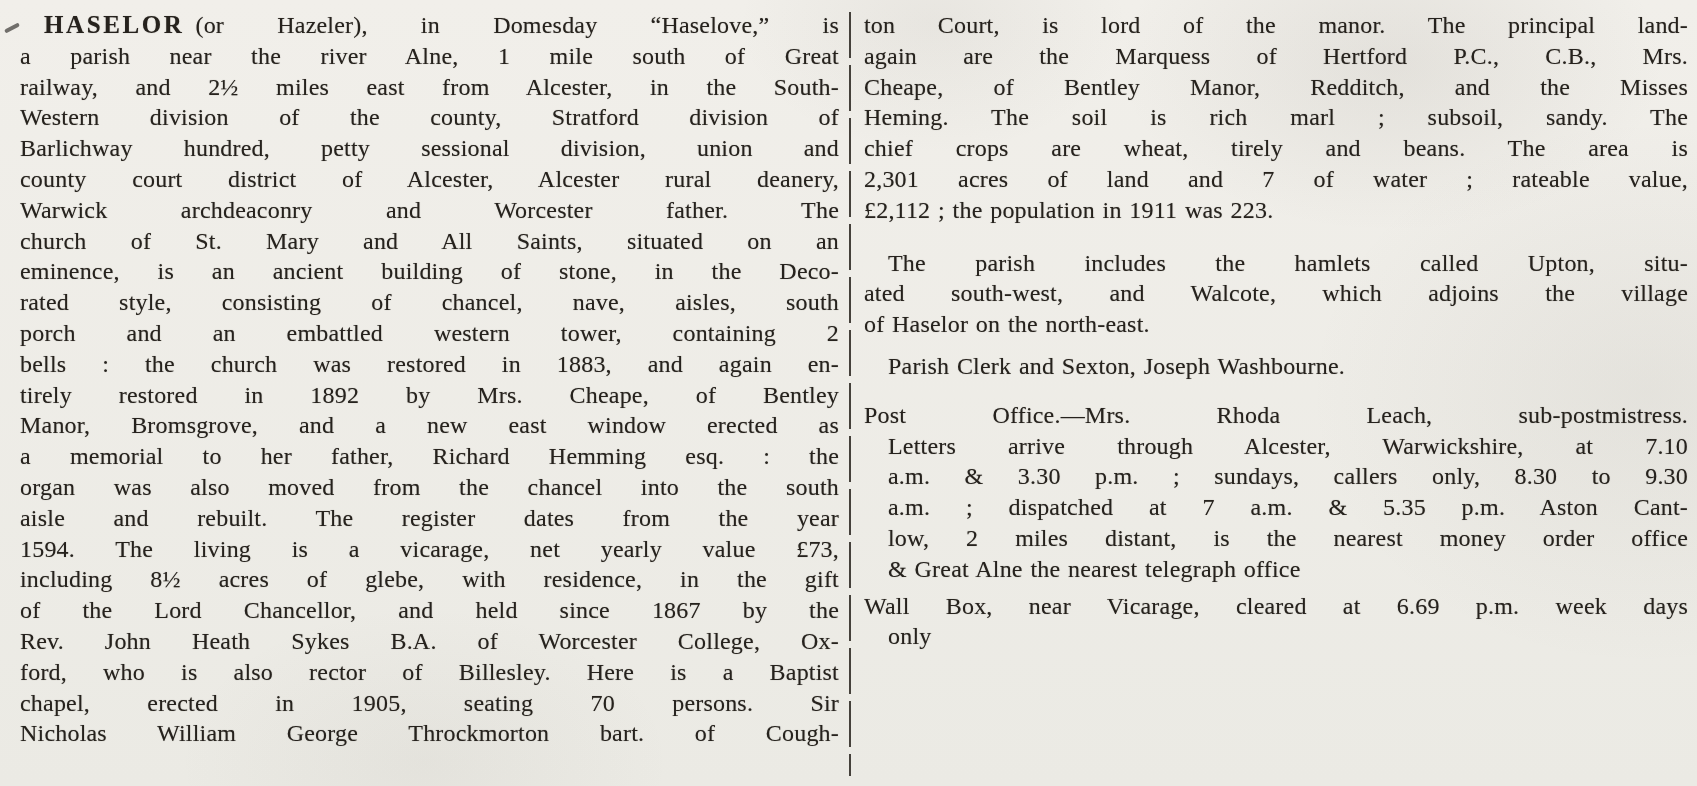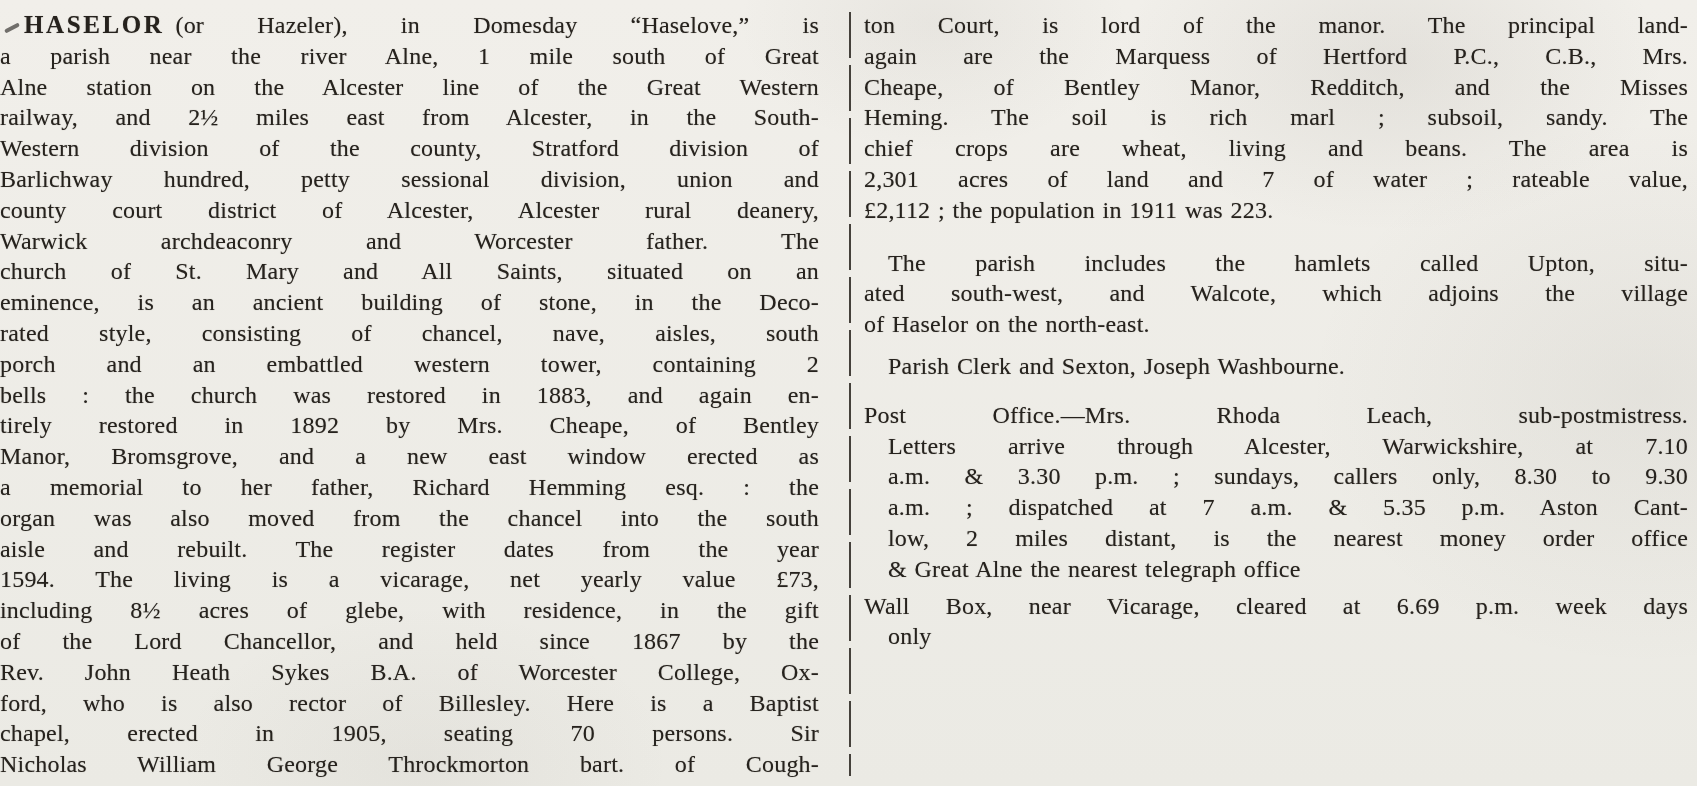--- a/index.html
+++ b/index.html
@@ -32,21 +32,21 @@
   }
   .col {
     position: absolute;
     top: 10px;
     font-size: 24px;
     line-height: 30.8px;
     letter-spacing: 0.2px;
     word-spacing: 1.5px;
     text-shadow: 0 0 1px rgba(38,34,29,0.38);
   }
-  .col-left  { left: 0;  width: 819px; }
+  .col-left  { left: 20px;  width: 819px; }
   .col-right { left: 864px; width: 824px; }
   .divider {
     position: absolute;
     left: 849px; top: 12px;
     width: 2px; height: 764px;
     background: repeating-linear-gradient(
       to bottom,
       var(--rule, #45413b) 0px, var(--rule, #45413b) 46px,
       rgba(69,65,59,0) 46px, rgba(69,65,59,0) 53px);
   }
@@ -73,21 +73,20 @@
 </style>
 </head>
 <body>
 
 <div class="page">
   <div class="artifact"></div>
   <div class="col col-left">
       <div class="para first-indent">
         <div class="line ind"><b class="lead">HASELOR</b><span>(or Hazeler), in Domesday “Haselove,” is</span></div>
         <div class="line">a parish near the river Alne, 1 mile south of Great</div>
-        <div class="line">Alne station on the Alcester line of the Great Western</div>
         <div class="line">railway, and 2½ miles east from Alcester, in the South-</div>
         <div class="line">Western division of the county, Stratford division of</div>
         <div class="line">Barlichway hundred, petty sessional division, union and</div>
         <div class="line">county court district of Alcester, Alcester rural deanery,</div>
         <div class="line">Warwick archdeaconry and Worcester father.  The</div>
         <div class="line">church of St. Mary and All Saints, situated on an</div>
         <div class="line">eminence, is an ancient building of stone, in the Deco-</div>
         <div class="line">rated style, consisting of chancel, nave, aisles, south</div>
         <div class="line">porch and an embattled western tower, containing 2</div>
         <div class="line">bells : the church was restored in 1883, and again en-</div>
@@ -105,21 +104,21 @@
         <div class="line">Nicholas William George Throckmorton bart. of Cough-</div>
       </div>
     </div>
   <div class="divider"></div>
   <div class="col col-right">
       <div class="para flush">
         <div class="line">ton Court, is lord of the manor.  The principal land-</div>
         <div class="line">again are the Marquess of Hertford P.C., C.B., Mrs.</div>
         <div class="line">Cheape, of Bentley Manor, Redditch, and the Misses</div>
         <div class="line">Heming.  The soil is rich marl ; subsoil, sandy.  The</div>
-        <div class="line">chief crops are wheat, living and beans.  The area is</div>
+        <div class="line">chief crops are wheat, tirely and beans.  The area is</div>
         <div class="line">2,301 acres of land and 7 of water ; rateable value,</div>
         <div class="line last">£2,112 ; the population in 1911 was 223.</div>
       </div>
       <div class="para first-indent">
         <div class="line ind">The parish includes the hamlets called Upton, situ-</div>
         <div class="line">ated south-west, and Walcote, which adjoins the village</div>
         <div class="line last">of Haselor on the north-east.</div>
       </div>
       <div class="para first-indent">
         <div class="line last ind">Parish Clerk and Sexton, Joseph Washbourne.</div>

